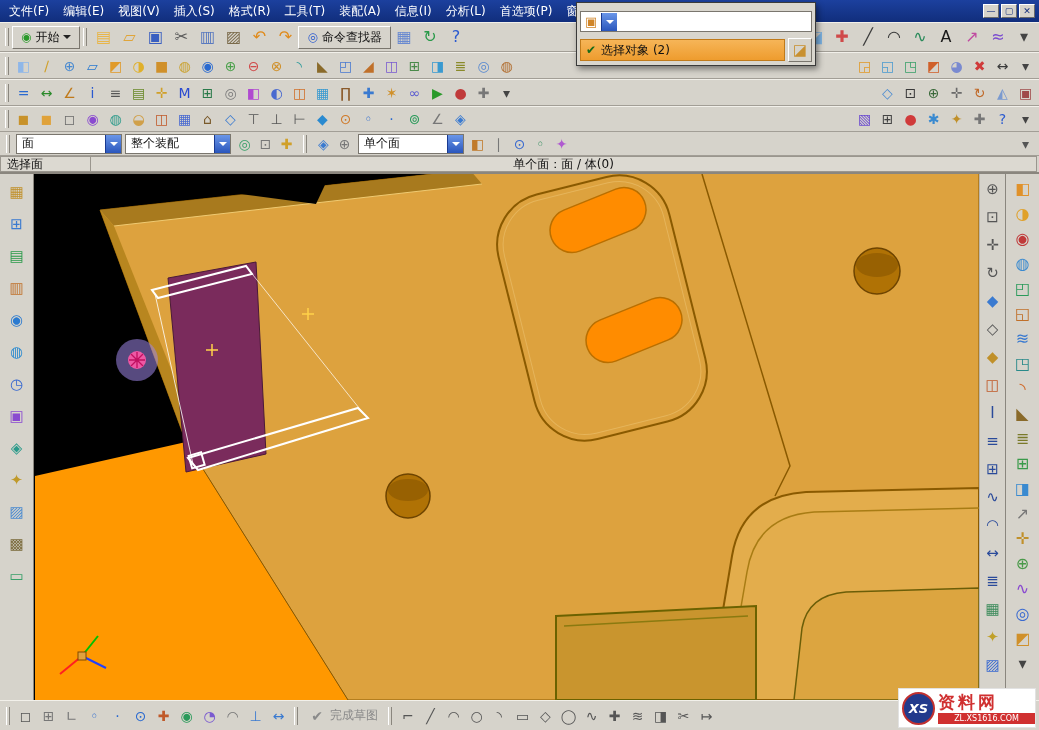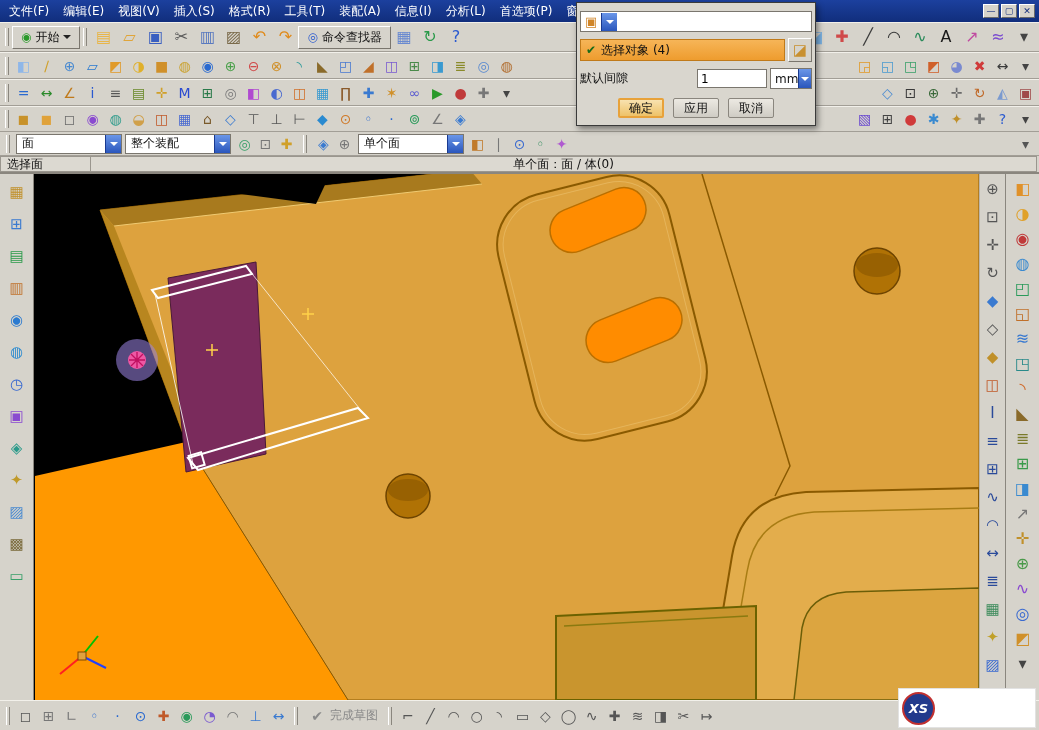--- a/index.html
+++ b/index.html
@@ -540,36 +540,27 @@
   <div class="dialog">
     <div class="dlg-combo-row">
       <div class="dlg-combo">
         <span class="ic">▣</span>
         <span class="cbtn"></span>
       </div>
     </div>
     <div class="dlg-select">
       <div class="hl">
         <span class="chk">✔</span>
-        <span>选择对象 (4)</span>
+        <span>选择对象 (2)</span>
       </div>
       <span class="cube-btn">◪</span>
-    </div>
-    <div class="dlg-gap">
-      <span class="glabel">默认间隙</span>
-      <input value="1" style="">
-      <div class="unit">
-        <span>mm</span>
-        <span class="cbtn"></span>
-      </div>
-    </div>
-    <div class="dlg-buttons">
-      <div class="dlg-btn primary">确定</div>
-      <div class="dlg-btn">应用</div>
-      <div class="dlg-btn">取消</div>
     </div>
   </div>
 
   <div class="watermark">
     <div class="wm-logo">XS</div>
+    <div class="wm-text">
+      <span class="wm-title">资料网</span>
+      <span class="wm-domain">ZL.XS1616.COM</span>
+    </div>
   </div>
 
 </div>
 
 </body></html>

